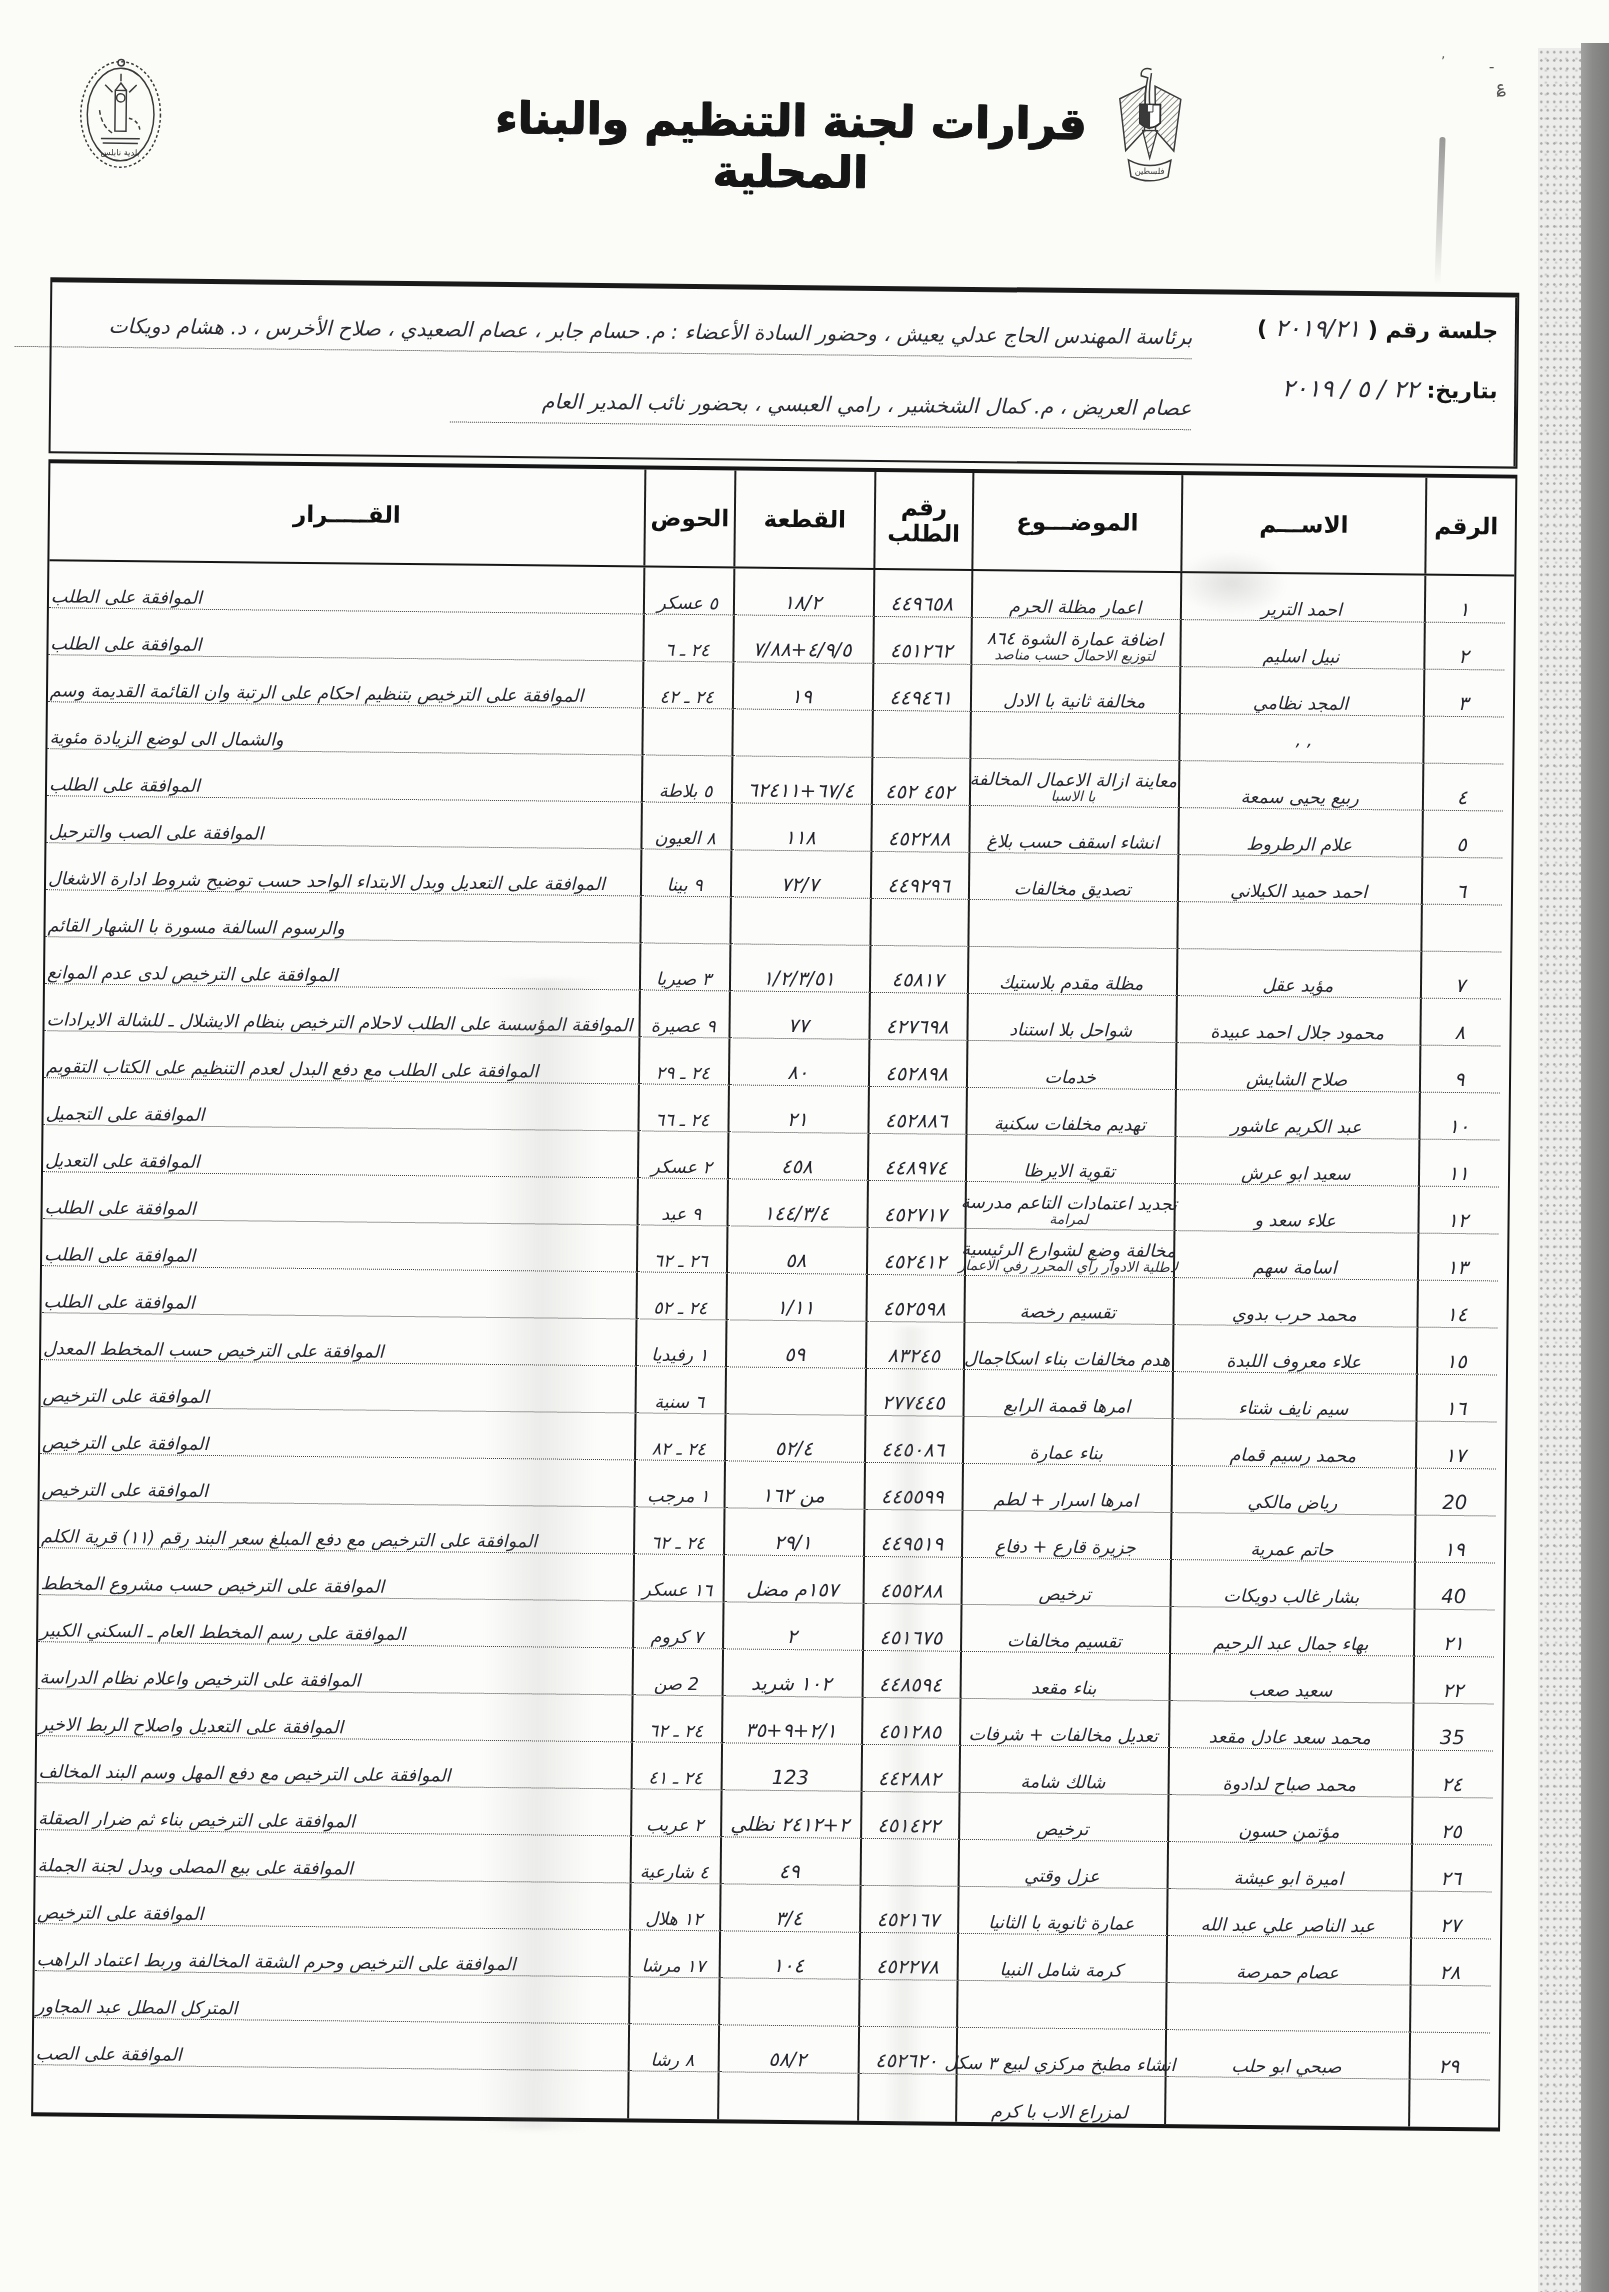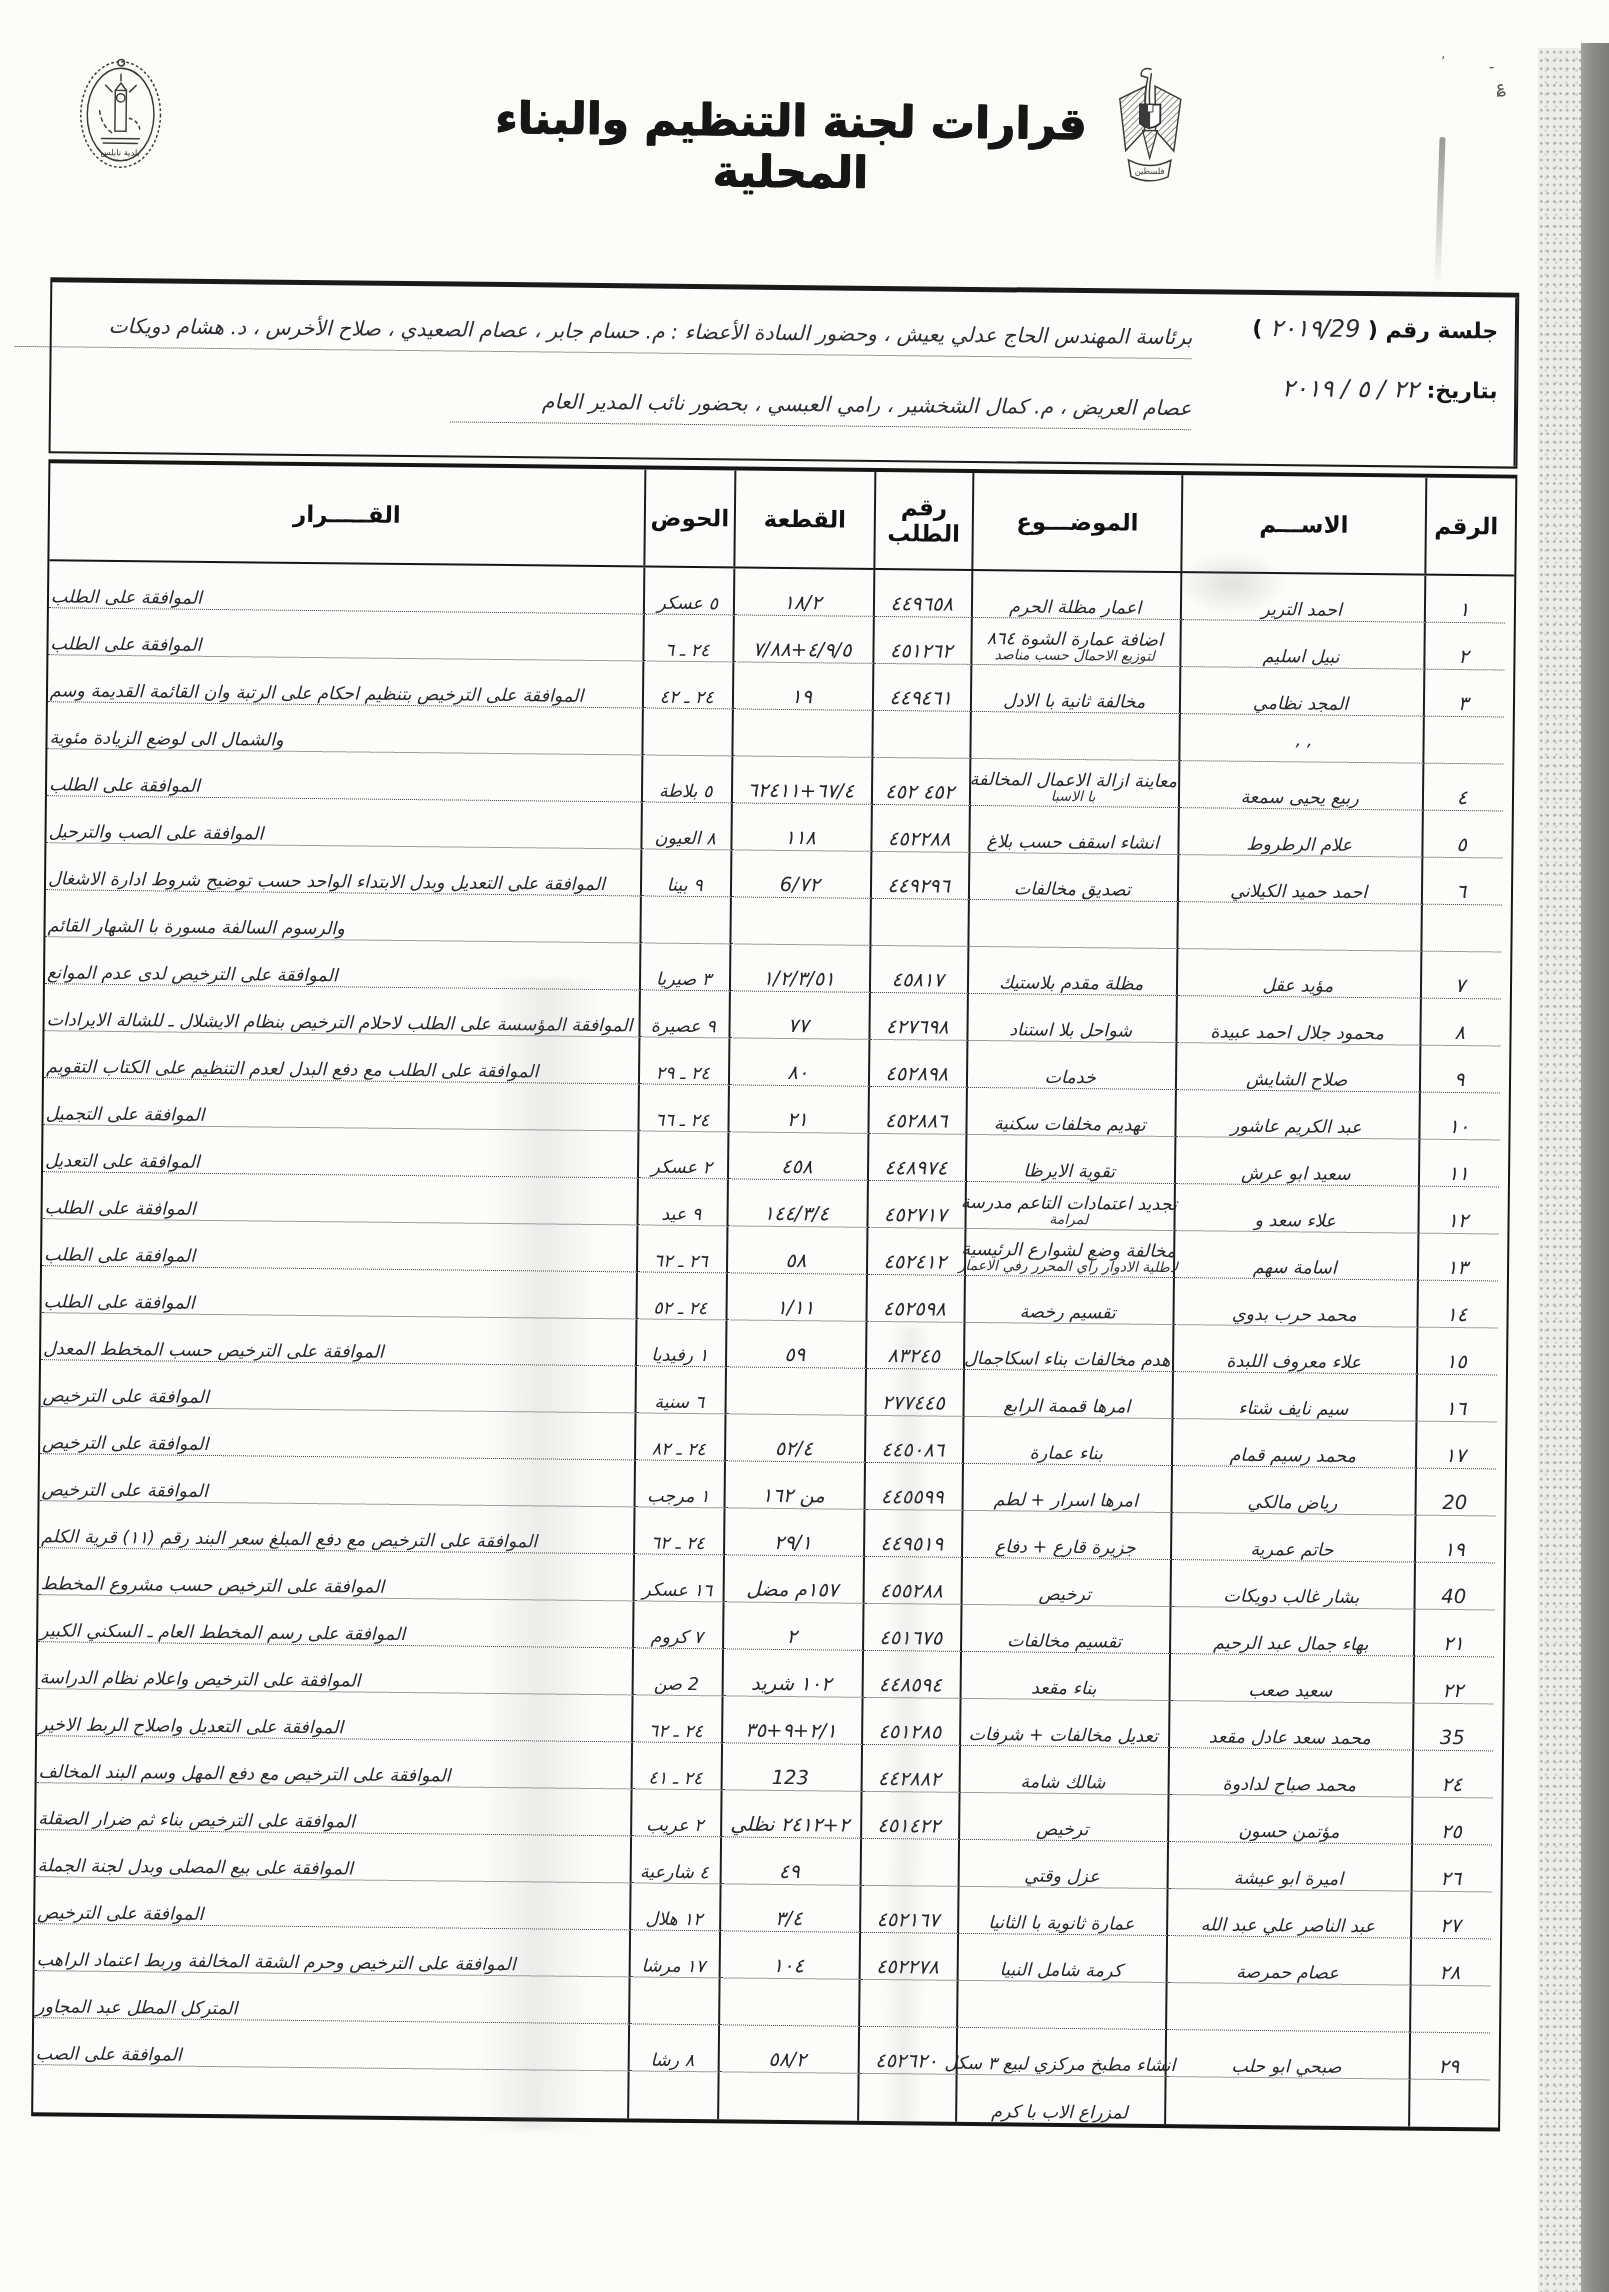--- a/index.html
+++ b/index.html
@@ -131,21 +131,21 @@
     </div>
 
     <div class="session">
       <div class="attendance">
         <div class="att-line att1">برئاسة المهندس الحاج عدلي يعيش ، وحضور السادة الأعضاء : م. حسام جابر ، عصام الصعيدي ، صلاح الأخرس ، د. هشام دويكات</div>
         <div class="att-line att2">عصام العريض ، م. كمال الشخشير ، رامي العبسي ، بحضور نائب المدير العام</div>
       </div>
       <div class="meta">
         <div class="meta-row">
           <span>جلسة رقم (</span>
-          <span class="hw">٢٠١٩/29</span>
+          <span class="hw">٢٠١٩/٢١</span>
           <span>)</span>
         </div>
         <div class="meta-row">
           <span>بتاريخ:</span>
           <span class="hw">٢٢ / ٥ / ٢٠١٩</span>
         </div>
       </div>
     </div>
 
     <div class="table">
@@ -310,21 +310,21 @@
   </div>
 
   <div class="slot">
     <div class="cell c-right">
               <div class="spillable">الموافقة على التعديل وبدل الابتداء الواحد حسب توضيح شروط ادارة الاشغال</div>
             </div>
     <div class="cell c-center">
               <div class="l1">٩ بينا</div>
             </div>
     <div class="cell c-center num">
-              <div class="l1">٧٢/6</div>
+              <div class="l1">٧٢/٧</div>
             </div>
     <div class="cell c-center num">
               <div class="l1">٤٤٩٢٩٦</div>
             </div>
     <div class="cell c-center">
               <div class="l1">تصديق مخالفات</div>
               <div class="l2"></div>
             </div>
     <div class="cell c-center">
               <div class="l1">احمد حميد الكيلاني</div>

